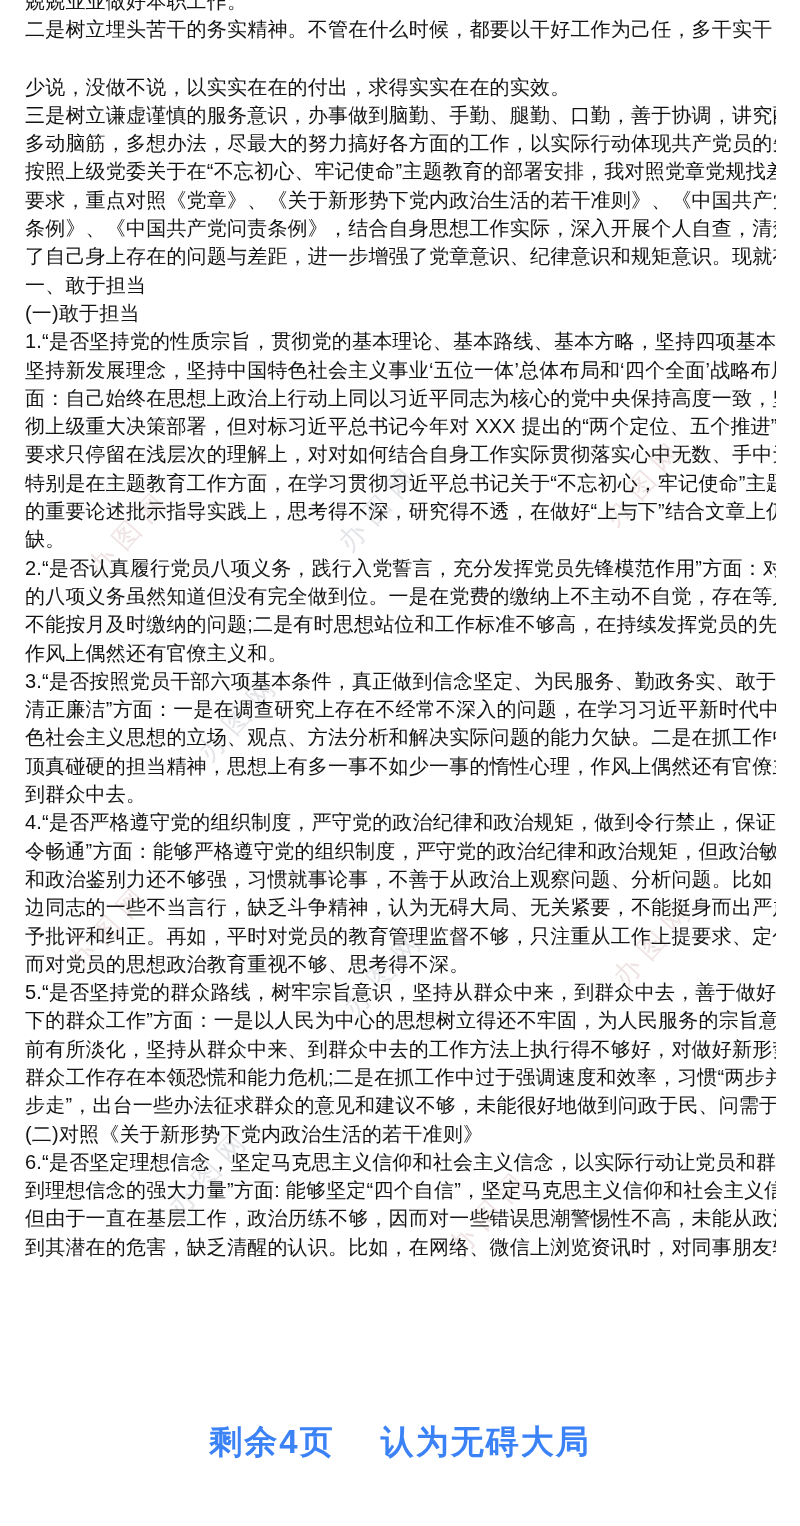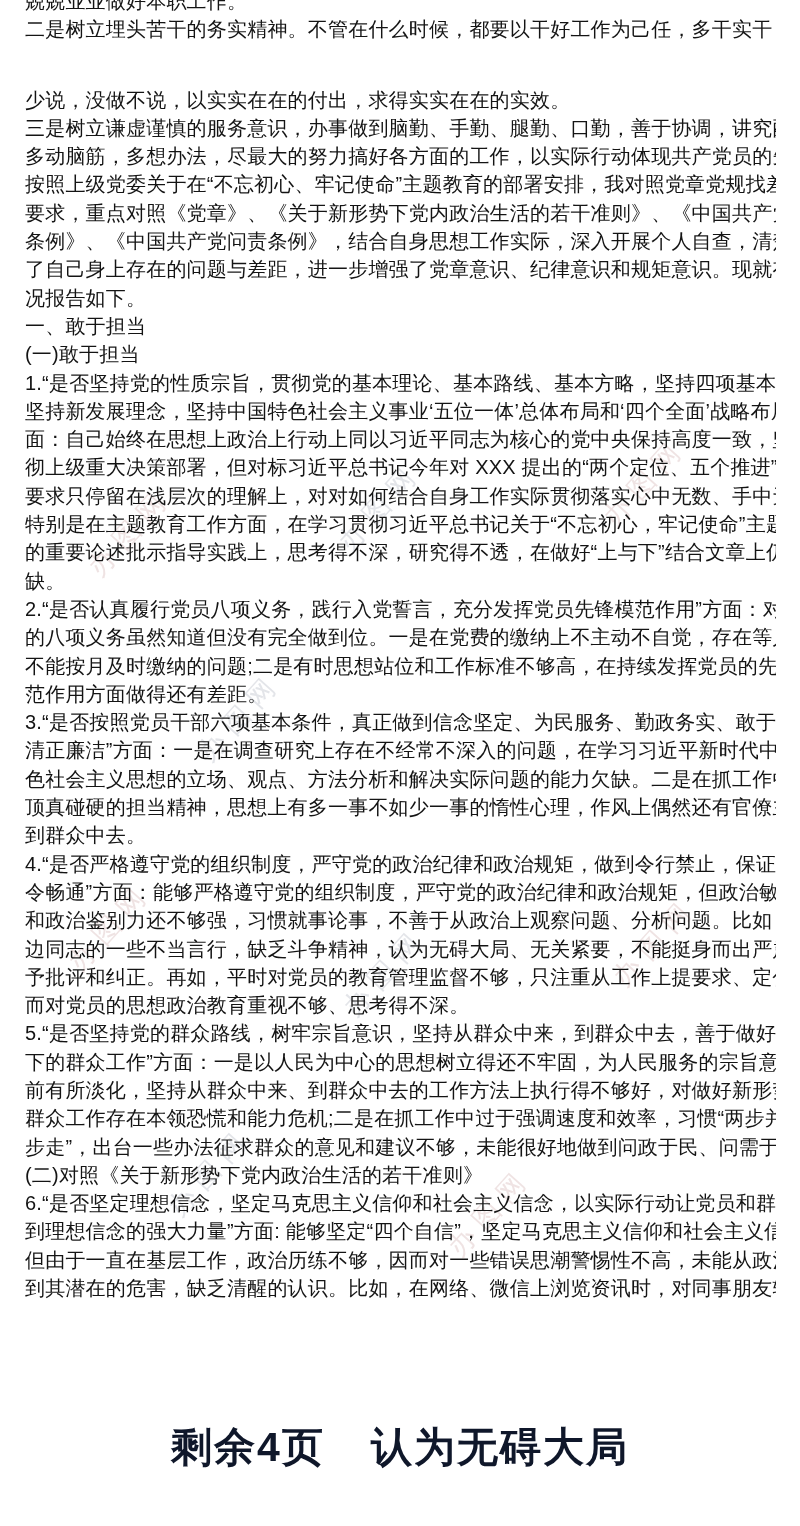--- a/index.html
+++ b/index.html
@@ -57,34 +57,34 @@
     font-size: 20px;
     line-height: 28.3px;
     color: #141414;
     letter-spacing: 0.2px;
   }
   .line {
     white-space: nowrap;
     overflow: hidden;
   }
   
-  .line:nth-child(3) { margin-top: 42px; }
+  .line:nth-child(3) { margin-top: 29px; }
   
   .footer {
     position: absolute;
     z-index: 2;
     top: 1420px;
     left: 0;
     right: 0;
     display: flex;
     justify-content: center;
     gap: 46px;
-    font-size: 41px;
+    font-size: 33px;
     font-weight: bold;
-    color: #0f172a;
+    color: #3b82f6;
     letter-spacing: 2px;
     cursor: pointer;
     text-align: center;
   }
 </style>
 </head>
 <body>
 
 <div class="page">
 
@@ -103,35 +103,34 @@
   <div class="doc">
       <div class="line">兢兢业业做好本职工作。</div>
       <div class="line">二是树立埋头苦干的务实精神。不管在什么时候，都要以干好工作为己任，多干实干，多做</div>
       <div class="line">少说，没做不说，以实实在在的付出，求得实实在在的实效。</div>
       <div class="line">三是树立谦虚谨慎的服务意识，办事做到脑勤、手勤、腿勤、口勤，善于协调，讲究配合，</div>
       <div class="line">多动脑筋，多想办法，尽最大的努力搞好各方面的工作，以实际行动体现共产党员的先进性。</div>
       <div class="line">按照上级党委关于在“不忘初心、牢记使命”主题教育的部署安排，我对照党章党规找差距的</div>
       <div class="line">要求，重点对照《党章》、《关于新形势下党内政治生活的若干准则》、《中国共产党纪律处分</div>
       <div class="line">条例》、《中国共产党问责条例》，结合自身思想工作实际，深入开展个人自查，清楚地看到</div>
       <div class="line">了自己身上存在的问题与差距，进一步增强了党章意识、纪律意识和规矩意识。现就有关情</div>
-      <div class="line">况报告如下。</div>
       <div class="line">一、敢于担当</div>
       <div class="line">(一)敢于担当</div>
       <div class="line">1.“是否坚持党的性质宗旨，贯彻党的基本理论、基本路线、基本方略，坚持四项基本原则，</div>
       <div class="line">坚持新发展理念，坚持中国特色社会主义事业‘五位一体’总体布局和‘四个全面’战略布局”方</div>
       <div class="line">面：自己始终在思想上政治上行动上同以习近平同志为核心的党中央保持高度一致，坚决贯</div>
       <div class="line">彻上级重大决策部署，但对标习近平总书记今年对 XXX 提出的“两个定位、五个推进”的工作</div>
       <div class="line">要求只停留在浅层次的理解上，对对如何结合自身工作实际贯彻落实心中无数、手中无招。</div>
       <div class="line">特别是在主题教育工作方面，在学习贯彻习近平总书记关于“不忘初心，牢记使命”主题教育</div>
       <div class="line">的重要论述批示指导实践上，思考得不深，研究得不透，在做好“上与下”结合文章上仍有欠</div>
       <div class="line">缺。</div>
       <div class="line">2.“是否认真履行党员八项义务，践行入党誓言，充分发挥党员先锋模范作用”方面：对党员</div>
       <div class="line">的八项义务虽然知道但没有完全做到位。一是在党费的缴纳上不主动不自觉，存在等人催收、</div>
       <div class="line">不能按月及时缴纳的问题;二是有时思想站位和工作标准不够高，在持续发挥党员的先锋模</div>
-      <div class="line">范作用方面做得还有差距。</div>
+      <div class="line">作风上偶然还有官僚主义和。</div>
       <div class="line">3.“是否按照党员干部六项基本条件，真正做到信念坚定、为民服务、勤政务实、敢于担当、</div>
       <div class="line">清正廉洁”方面：一是在调查研究上存在不经常不深入的问题，在学习习近平新时代中国特</div>
       <div class="line">色社会主义思想的立场、观点、方法分析和解决实际问题的能力欠缺。二是在抓工作中缺乏</div>
       <div class="line">顶真碰硬的担当精神，思想上有多一事不如少一事的惰性心理，作风上偶然还有官僚主义和</div>
       <div class="line">到群众中去。</div>
       <div class="line">4.“是否严格遵守党的组织制度，严守党的政治纪律和政治规矩，做到令行禁止，保证中央政</div>
       <div class="line">令畅通”方面：能够严格遵守党的组织制度，严守党的政治纪律和政治规矩，但政治敏锐性</div>
       <div class="line">和政治鉴别力还不够强，习惯就事论事，不善于从政治上观察问题、分析问题。比如，对身</div>
       <div class="line">边同志的一些不当言行，缺乏斗争精神，认为无碍大局、无关紧要，不能挺身而出严肃地给</div>
       <div class="line">予批评和纠正。再如，平时对党员的教育管理监督不够，只注重从工作上提要求、定任务，</div>

